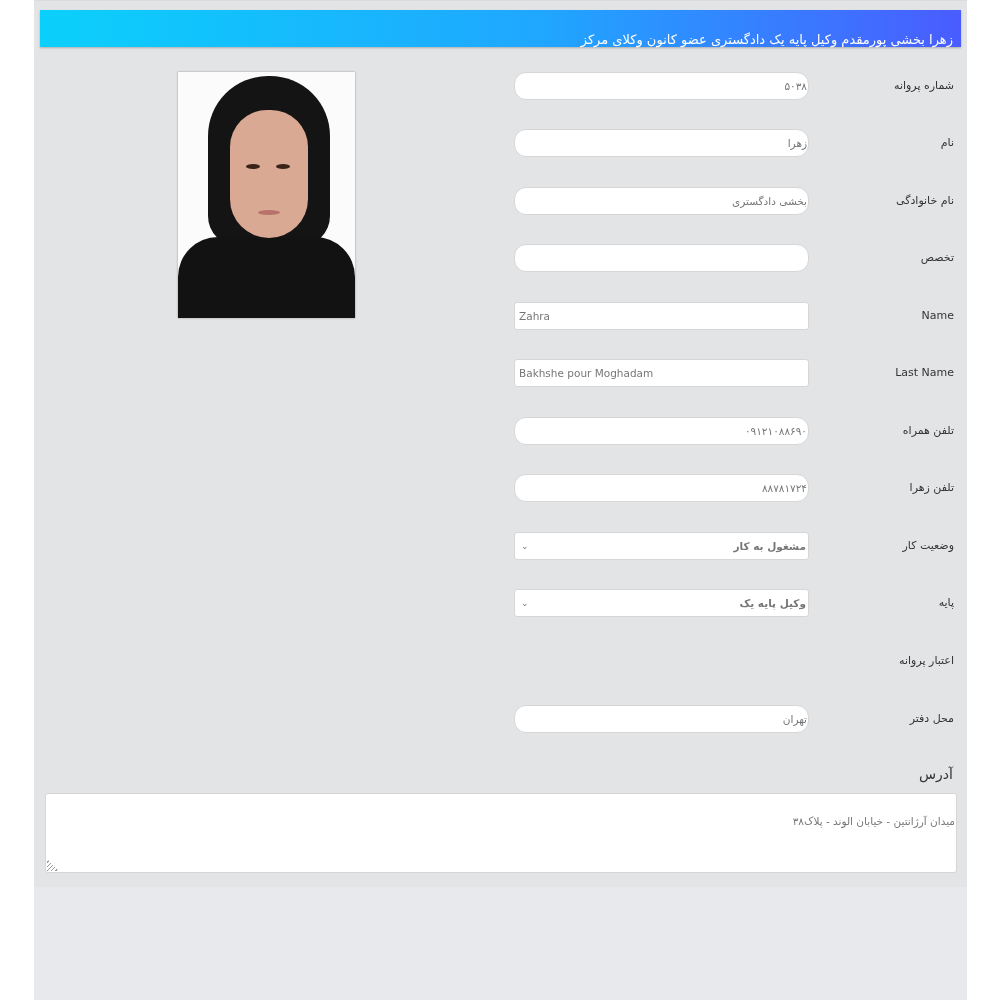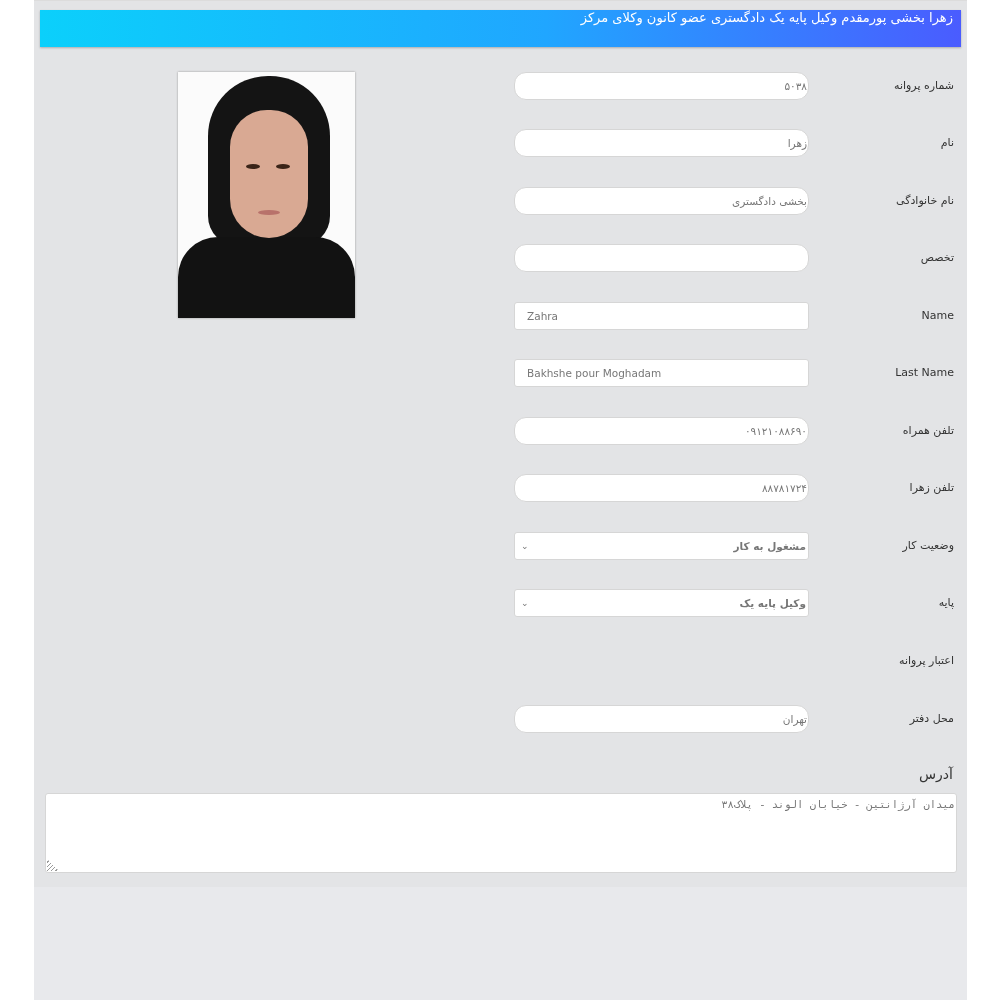--- a/index.html
+++ b/index.html
@@ -31,21 +31,21 @@
   .header-bar {
     position: absolute;
     left: 40px;
     top: 10px;
     width: 921px;
     height: 37px;
     background: linear-gradient(to right, #0bd0fb 0%, #20a6ff 55%, #4a5cff 100%);
     box-shadow: 0 1px 2px rgba(0,0,0,0.25);
     direction: rtl;
     display: flex;
-    align-items: flex-start;
+    align-items: flex-end;
   }
   .header-title {
     color: #ffffff;
     font-size: 13px;
     padding-right: 8px;
     white-space: nowrap;
   }
   .field-row {
     position: absolute;
     left: 514px;
@@ -83,21 +83,21 @@
   }
   .field-input.rtl {
     direction: rtl;
     text-align: right;
     padding-right: 1px;
     border-radius: 12px;
   }
   .field-input.ltr {
     direction: ltr;
     text-align: left;
-    padding-left: 12px;
+    padding-left: 4px;
   }
   .select-chevron {
     position: absolute;
     left: 6px;
     top: 0;
     height: 26px;
     line-height: 26px;
     font-size: 9px;
     color: #777777;
   }
@@ -177,23 +177,22 @@
     width: 912px;
     height: 80px;
     box-sizing: border-box;
     background: #ffffff;
     border: 1px solid #d6d6d6;
     border-radius: 3px;
     font-size: 10.5px;
     color: #777777;
     direction: rtl;
     text-align: right;
-    padding: 2px 1px;
+    padding: 18px 1px;
     line-height: 18px;
-    font-family: Liberation Mono, monospace;
   }
   .resize-handle {
     position: absolute;
     left: 1px;
     bottom: 1px;
     width: 12px;
     height: 12px;
     background: repeating-linear-gradient(135deg, transparent 0 2px, #9a9a9a 2px 3px);
     clip-path: polygon(0 0, 0 100%, 100% 100%);
   }

